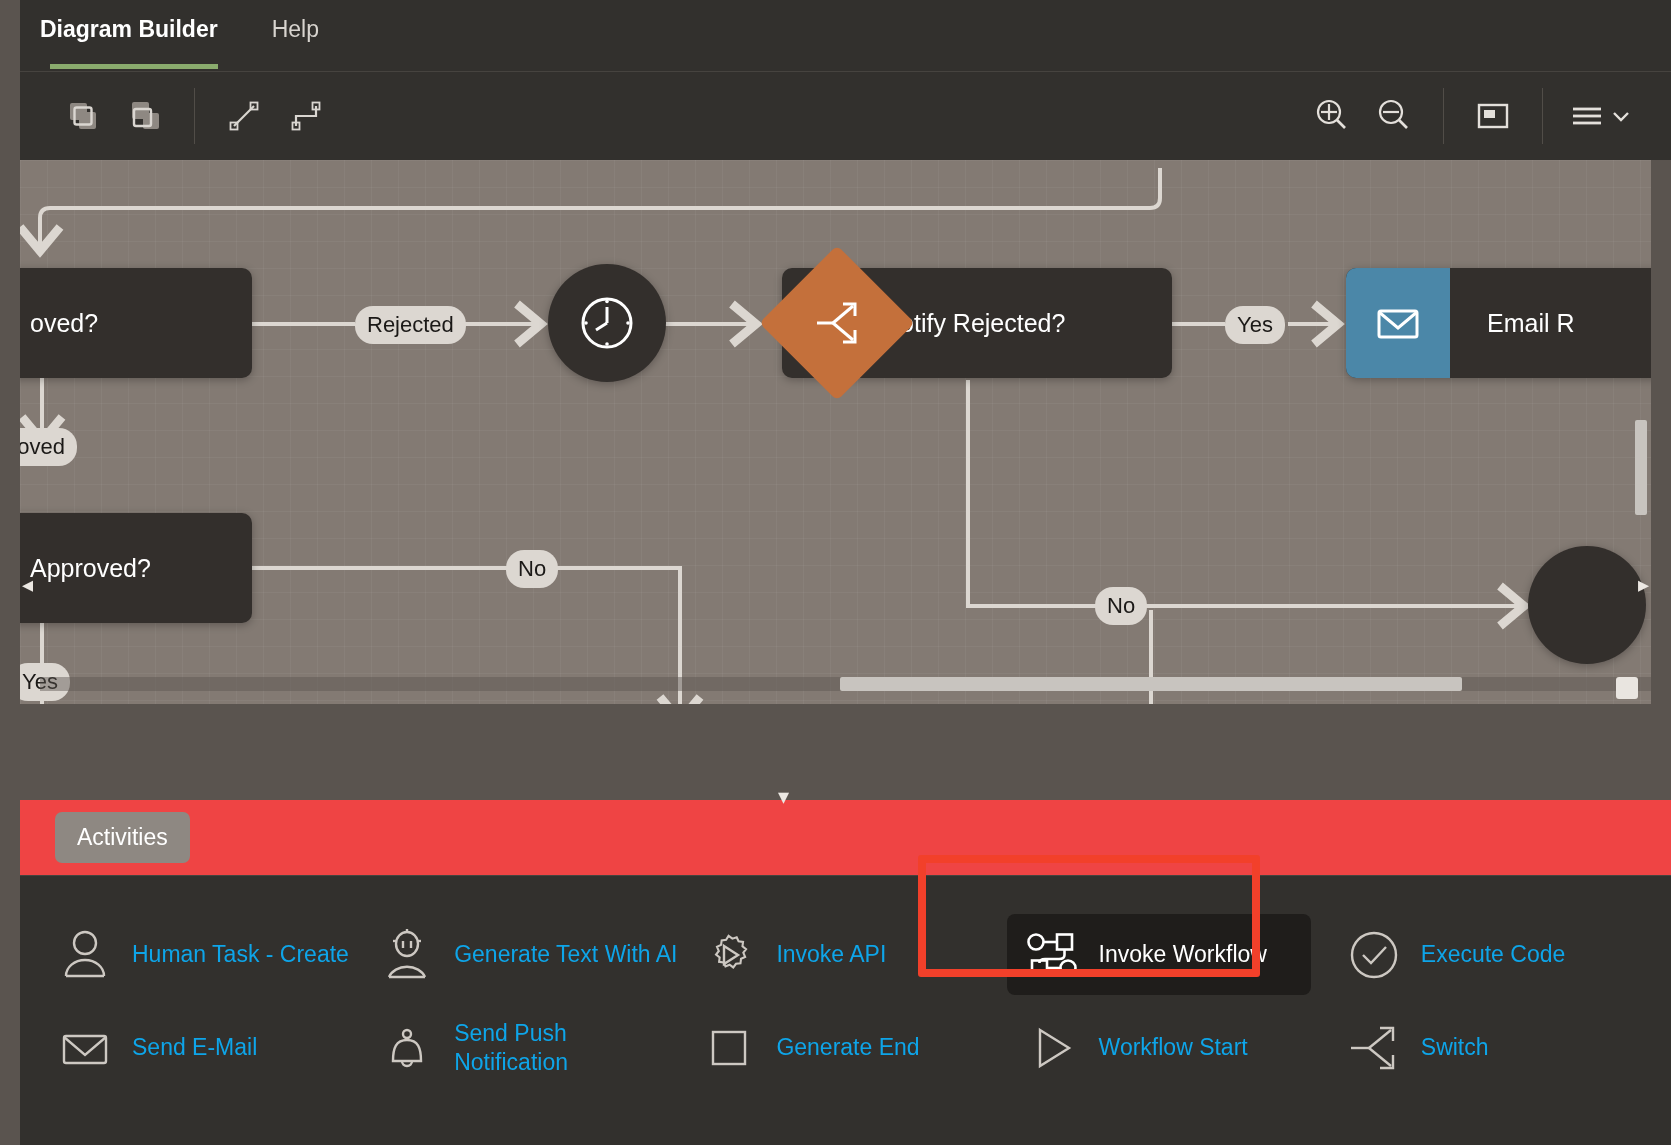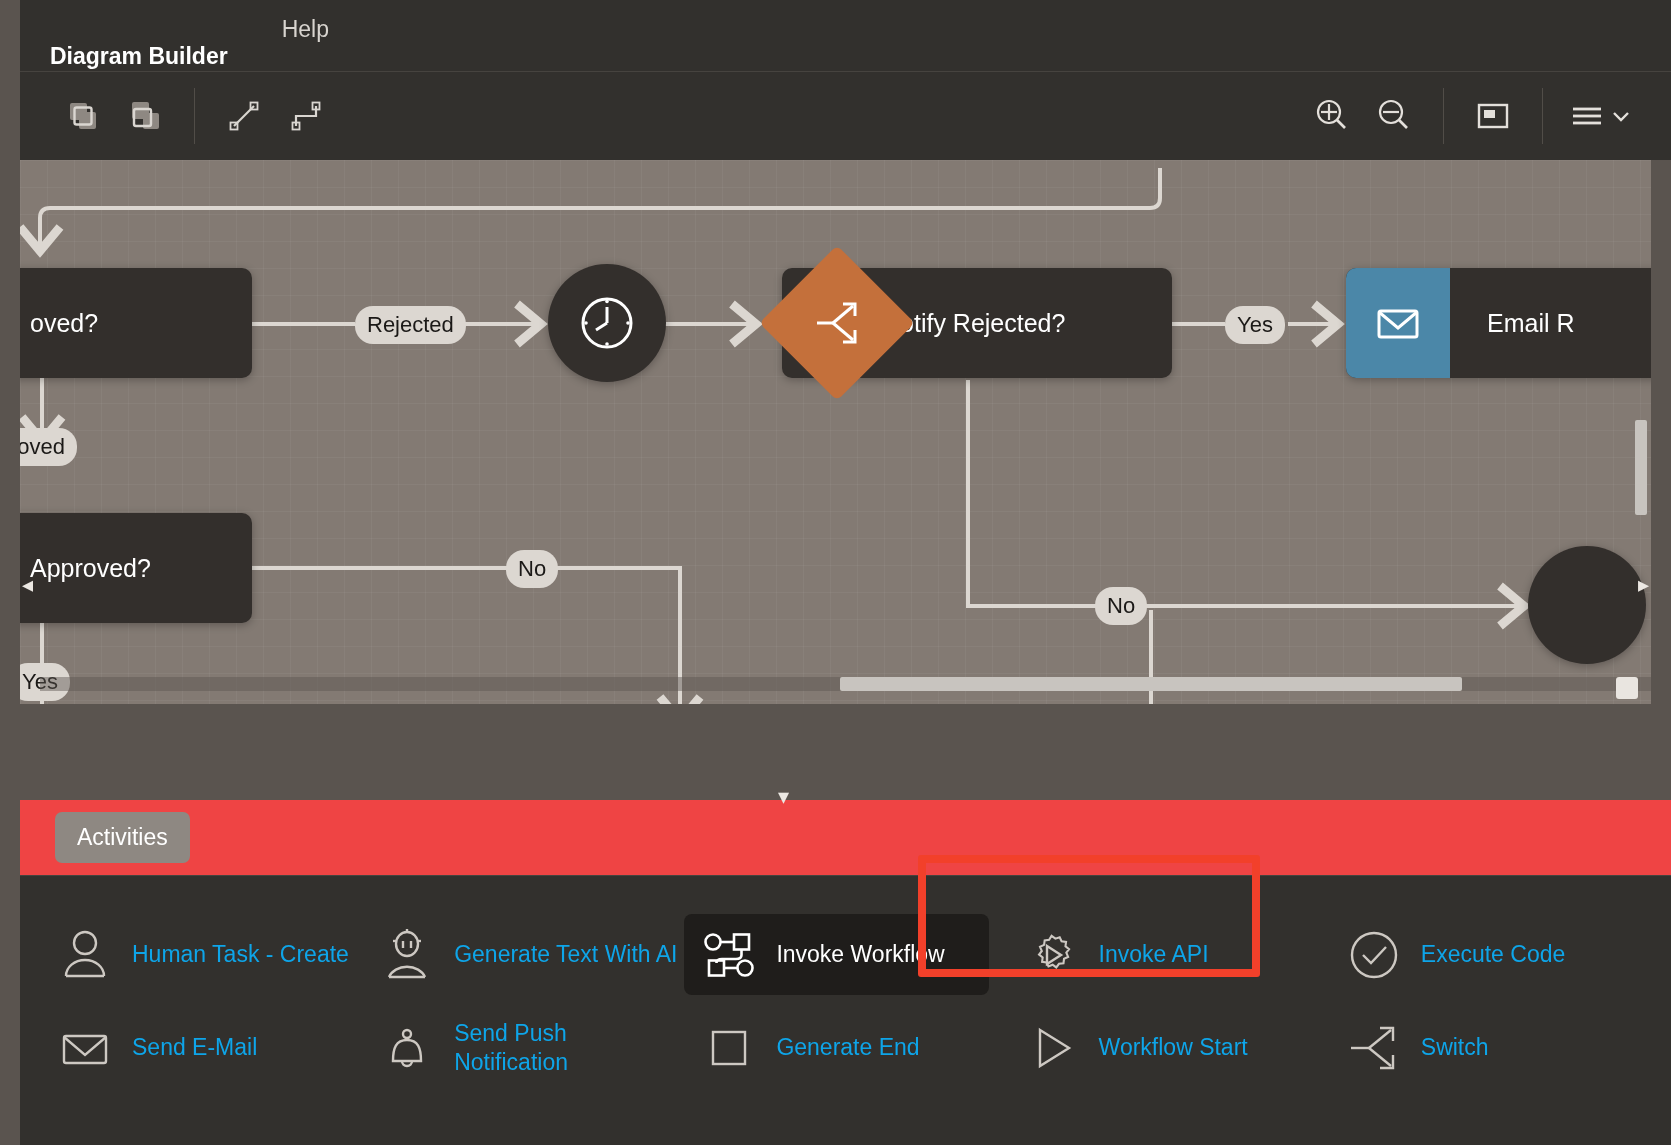--- a/index.html
+++ b/index.html
@@ -24,21 +24,21 @@
   }
   .menu-item {
     position: relative;
     padding: 16px 24px 0 24px;
     font-size: 23px;
     color: #d8d4cf;
     height: 71px;
     cursor: pointer;
     white-space: nowrap;
   }
-  .menu-item.first { padding-left: 30px; padding-right: 30px; margin-top: 27px; }
+  .menu-item.first { padding-left: 20px; padding-right: 30px; }
   .menu-item.active { color: #ffffff; font-weight: bold; }
   .menu-underline {
     position: absolute;
     left: 30px; top: 64px;
     width: 168px; height: 5px;
     background: #8aab6d;
   }
 
   
   .toolbar {
@@ -459,48 +459,48 @@
               <line x1="13" y1="13" x2="16" y2="13" stroke="#cdc8c2" stroke-width="2.4"></line>
               <line x1="38" y1="13" x2="41" y2="13" stroke="#cdc8c2" stroke-width="2.4"></line>
               <line x1="27" y1="4" x2="27" y2="1" stroke="#cdc8c2" stroke-width="2.4"></line>
               <path d="M9,49 A19,15 0 0 1 45,49" fill="none" stroke="#cdc8c2" stroke-width="2.4"></path>
               <line x1="9" y1="49" x2="45" y2="49" stroke="#cdc8c2" stroke-width="2.4"></line>
             </svg>
           </span>
           <span class="pal-label">Generate Text With AI</span>
         </div>
 
+        <div class="pal-item">
+          <span class="pal-icon">
+            <svg width="54" height="54" viewBox="0 0 54 54">
+              <path d="M27 4 l4 3 4.5 -1.5 2 4.3 4.7 0.6 -0.6 4.7 3.8 2.9 -2.9 3.8 1.9 4.4 -4.3 2 -0.6 4.7 -4.7 0.6 -2.9 3.8 -3.8 -2.9 -4.4 1.9 -2 -4.3 -4.7 -0.6 0.6 -4.7 -3.8 -2.9 2.9 -3.8 -1.9 -4.4 4.3 -2 0.6 -4.7 4.7 -0.6 z" fill="none" stroke="#cdc8c2" stroke-width="2.2" transform="translate(0,4) scale(0.95) translate(1,0)"></path>
+              <polygon points="22,18 36,27 22,36" fill="none" stroke="#cdc8c2" stroke-width="2.4"></polygon>
+            </svg>
+          </span>
+          <span class="pal-label">Invoke API</span>
+        </div>
+
         <div class="pal-item selected">
           <span class="pal-icon">
             <svg width="54" height="54" viewBox="0 0 54 54">
               <circle cx="11" cy="14" r="7.5" fill="none" stroke="#fff" stroke-width="2.6"></circle>
               <rect x="32" y="6.5" width="15" height="15" fill="none" stroke="#fff" stroke-width="2.6"></rect>
               <line x1="19" y1="14" x2="32" y2="14" stroke="#fff" stroke-width="2.6"></line>
               <rect x="7" y="32.5" width="15" height="15" fill="none" stroke="#fff" stroke-width="2.6"></rect>
               <circle cx="43" cy="40" r="7.5" fill="none" stroke="#fff" stroke-width="2.6"></circle>
               <line x1="22" y1="40" x2="35" y2="40" stroke="#fff" stroke-width="2.6"></line>
               <path d="M39.5,22 L39.5,27 Q39.5,31 34,31 L20,31 Q14.5,31 14.5,35 L14.5,32.5" fill="none" stroke="#fff" stroke-width="2.6"></path>
             </svg>
           </span>
           <span class="pal-label">Invoke Workflow</span>
         </div>
 
         <div class="pal-item">
           <span class="pal-icon">
             <svg width="54" height="54" viewBox="0 0 54 54">
-              <path d="M27 4 l4 3 4.5 -1.5 2 4.3 4.7 0.6 -0.6 4.7 3.8 2.9 -2.9 3.8 1.9 4.4 -4.3 2 -0.6 4.7 -4.7 0.6 -2.9 3.8 -3.8 -2.9 -4.4 1.9 -2 -4.3 -4.7 -0.6 0.6 -4.7 -3.8 -2.9 2.9 -3.8 -1.9 -4.4 4.3 -2 0.6 -4.7 4.7 -0.6 z" fill="none" stroke="#cdc8c2" stroke-width="2.2" transform="translate(0,4) scale(0.95) translate(1,0)"></path>
-              <polygon points="22,18 36,27 22,36" fill="none" stroke="#cdc8c2" stroke-width="2.4"></polygon>
-            </svg>
-          </span>
-          <span class="pal-label">Invoke API</span>
-        </div>
-
-        <div class="pal-item">
-          <span class="pal-icon">
-            <svg width="54" height="54" viewBox="0 0 54 54">
               <circle cx="27" cy="27" r="22" fill="none" stroke="#cdc8c2" stroke-width="2.4"></circle>
               <polyline points="16,27 24,35 39,19" fill="none" stroke="#cdc8c2" stroke-width="2.4"></polyline>
             </svg>
           </span>
           <span class="pal-label">Execute Code</span>
         </div>
 
         <div class="pal-item">
           <span class="pal-icon">
             <svg width="54" height="54" viewBox="0 0 54 54">

